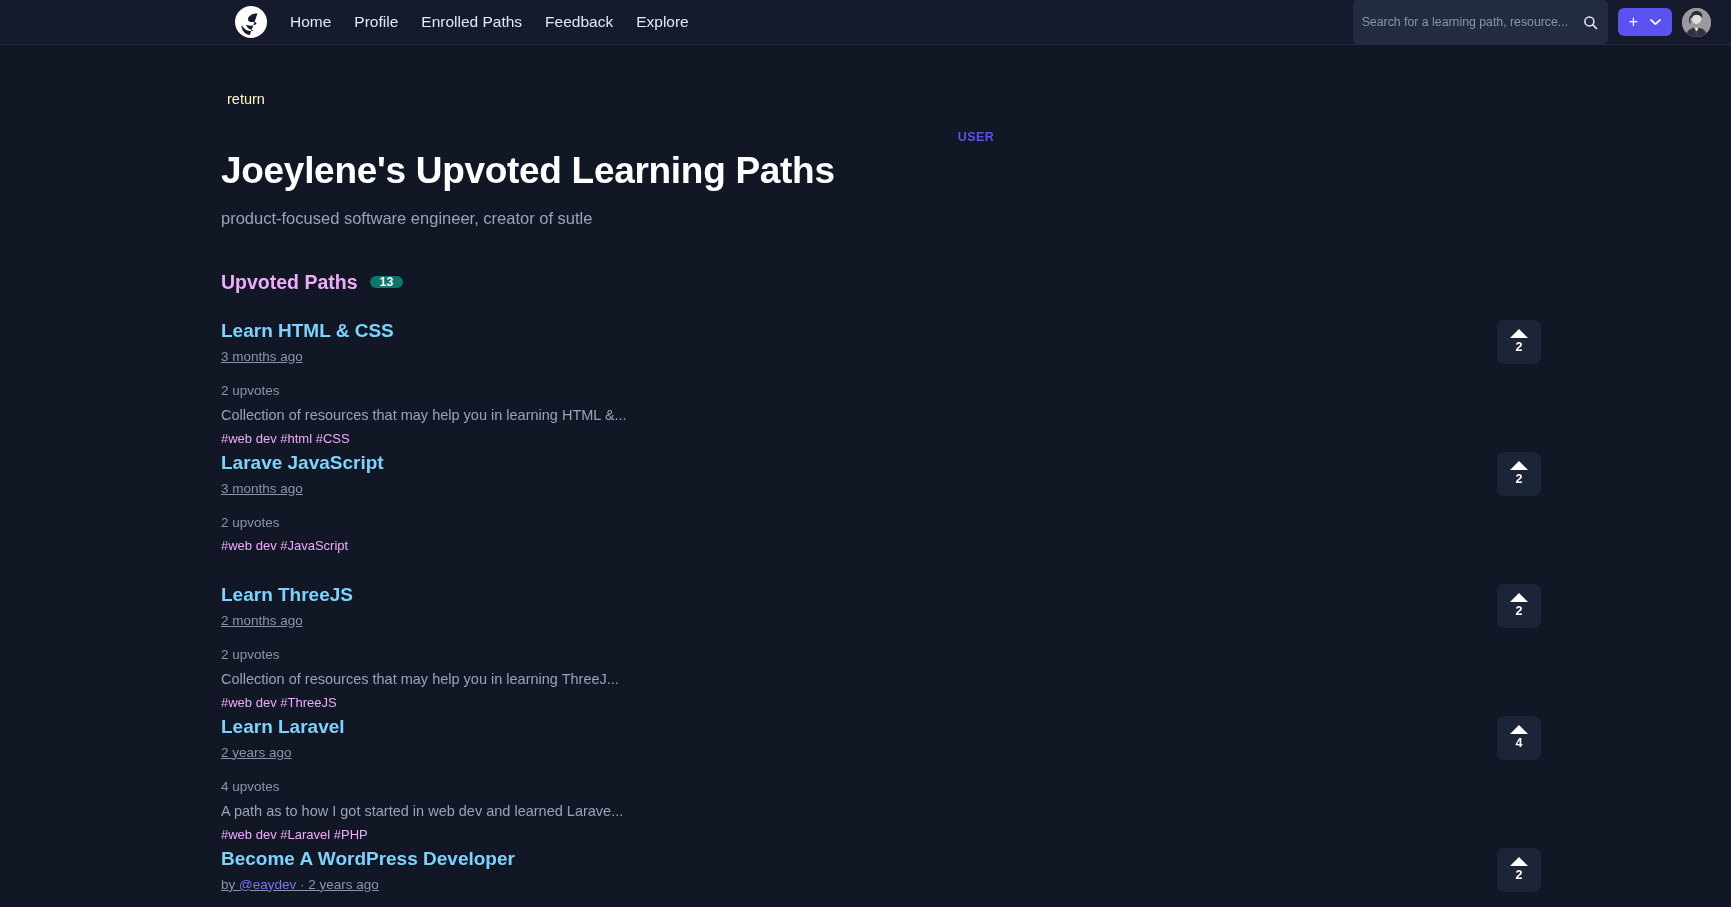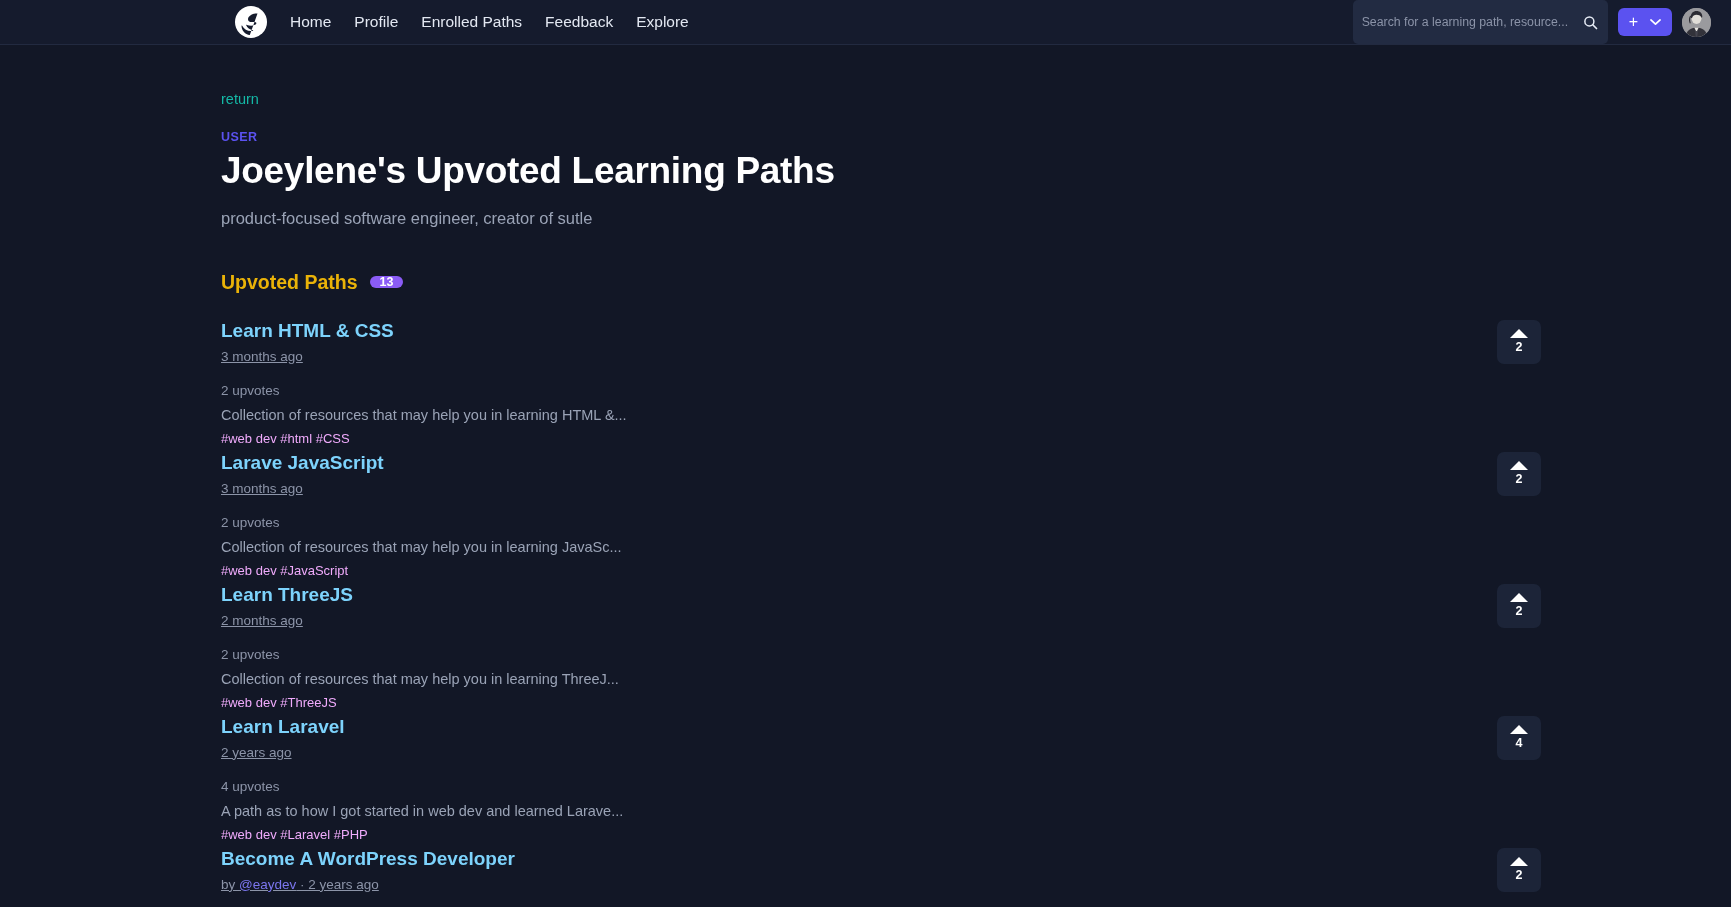--- a/index.html
+++ b/index.html
@@ -132,33 +132,35 @@
   }
 
   
   .page {
     padding-left: 221px;
     padding-top: 45px;
     position: relative;
   }
 
   .return-link {
-    color: #14b8a6;
+    color: #fef9c3;
     font-size: 14.5px;
     text-decoration: none;
     cursor: pointer;
     display: inline-block;
+    margin-left: 6px;
   }
 
   .eyebrow {
     margin-top: 22px;
     color: #5b52f0;
     font-size: 12.5px;
     font-weight: 700;
     letter-spacing: 0.4px;
+    text-align: center;
   }
 
   .page-title {
     margin-top: 6px;
     color: #ffffff;
     font-size: 37px;
     font-weight: 700;
     letter-spacing: -0.3px;
     line-height: 1.15;
   }
@@ -169,26 +171,26 @@
     font-size: 16.5px;
   }
 
   .section-head {
     margin-top: 43px;
     display: flex;
     align-items: center;
     gap: 12px;
   }
   .section-title {
-    color: #eab308;
+    color: #f0abfc;
     font-size: 19.5px;
     font-weight: 700;
   }
   .count-badge {
-    background: #8b5cf6;
+    background: #0f766e;
     color: #ffffff;
     font-size: 12.5px;
     font-weight: 700;
     border-radius: 999px;
     padding: 0 10px;
     line-height: 1;
   }
 
   
   .path-list { margin-top: 16px; }
@@ -343,21 +345,20 @@
         <span class="vote-count">2</span>
       </button>
     </div>
 
     <div class="path-row">
       <div class="path-title">Larave JavaScript</div>
       <div class="path-meta">
         <span></span><span>3 months ago</span>
       </div>
       <div class="path-upvotes">2 upvotes</div>
-      <div class="path-desc">Collection of resources that may help you in learning JavaSc...</div>
       <div class="path-tags">#web dev #JavaScript</div>
       <button class="vote-btn">
         <span class="vote-arrow"></span>
         <span class="vote-count">2</span>
       </button>
     </div>
 
     <div class="path-row">
       <div class="path-title">Learn ThreeJS</div>
       <div class="path-meta">

